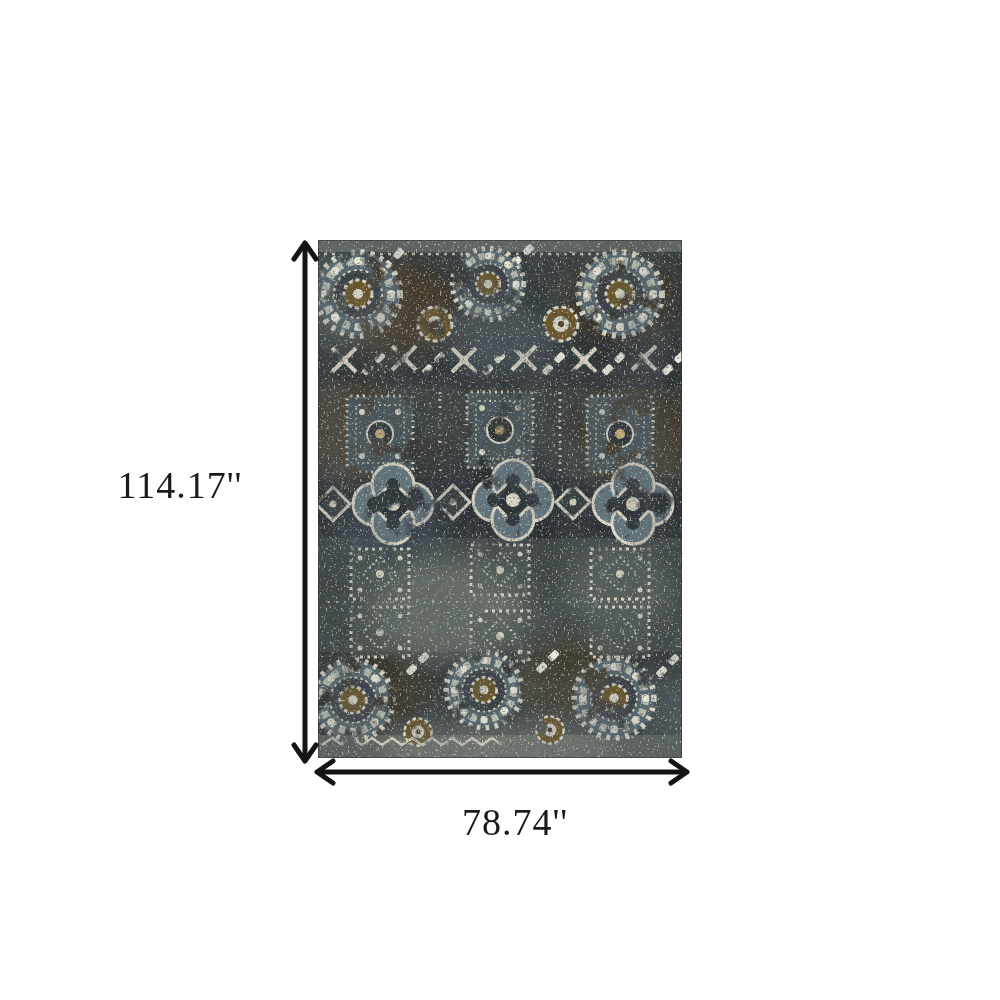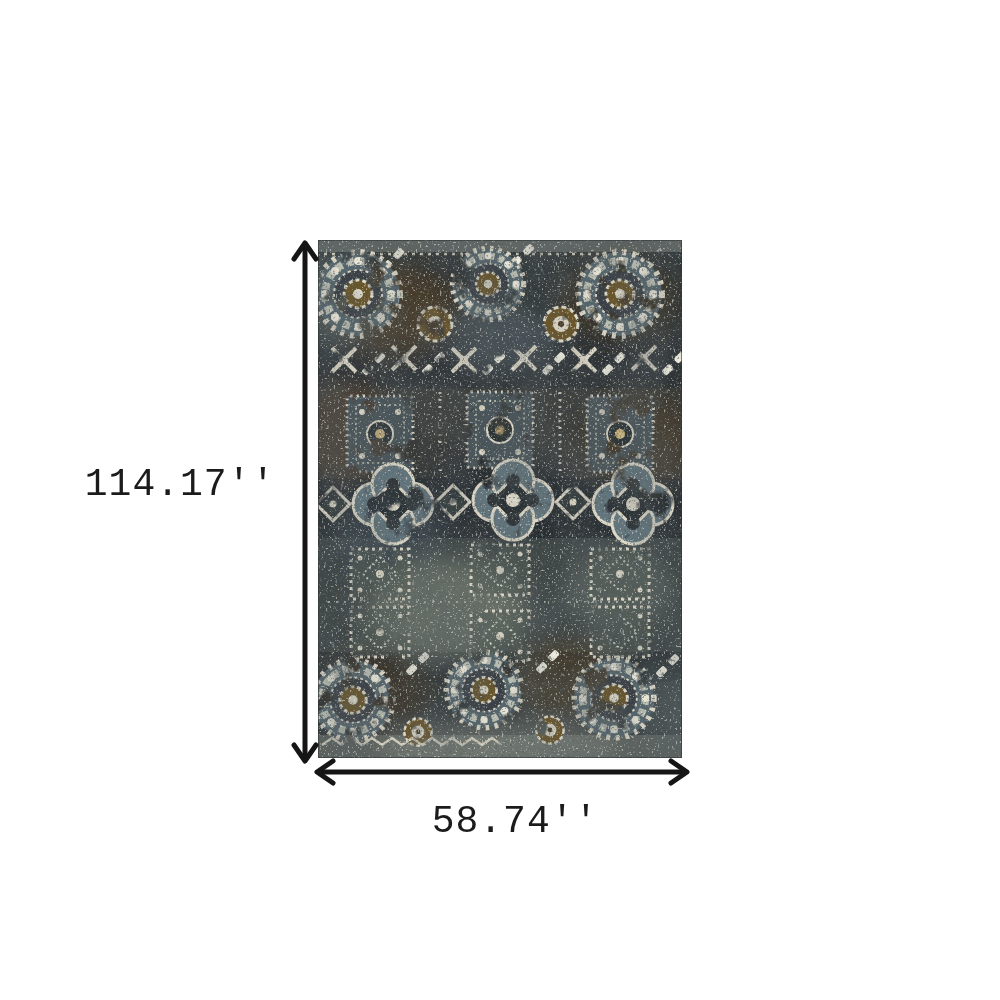--- a/index.html
+++ b/index.html
@@ -1,20 +1,20 @@
 <!DOCTYPE html>
 <html><head>
 <meta charset="utf-8">
 <style>
   html,body{margin:0;padding:0;background:#ffffff;}
   .canvas{
     position:relative;
     width:1000px;height:1000px;
     background:#ffffff;
-    font-family:Liberation Mono, monospace;
+    font-family:Liberation Serif, serif;
     overflow:hidden;
   }
   .rug{
     position:absolute;left:318px;top:240px;width:364px;height:518px;
   }
   .rug svg{display:block;}
   .dim-arrow{position:absolute;}
   .dim-label{
     position:absolute;
     color:#1b1b1b;
@@ -230,15 +230,15 @@
   <svg class="dim-arrow" style="left:312px;top:757px;" width="380" height="30" viewBox="0 0 380 30">
     <g stroke="#151515" stroke-width="5" fill="none" stroke-linecap="round" stroke-linejoin="round">
       <line x1="8" y1="15" x2="372" y2="15"></line>
       <polyline points="21,4 5,15 21,26"></polyline>
       <polyline points="359,4 375,15 359,26"></polyline>
     </g>
   </svg>
 
   <div class="dim-label height-label">114.17''</div>
 
-  <div class="dim-label width-label">58.74''</div>
+  <div class="dim-label width-label">78.74''</div>
 
 </div>
 
 </body></html>

